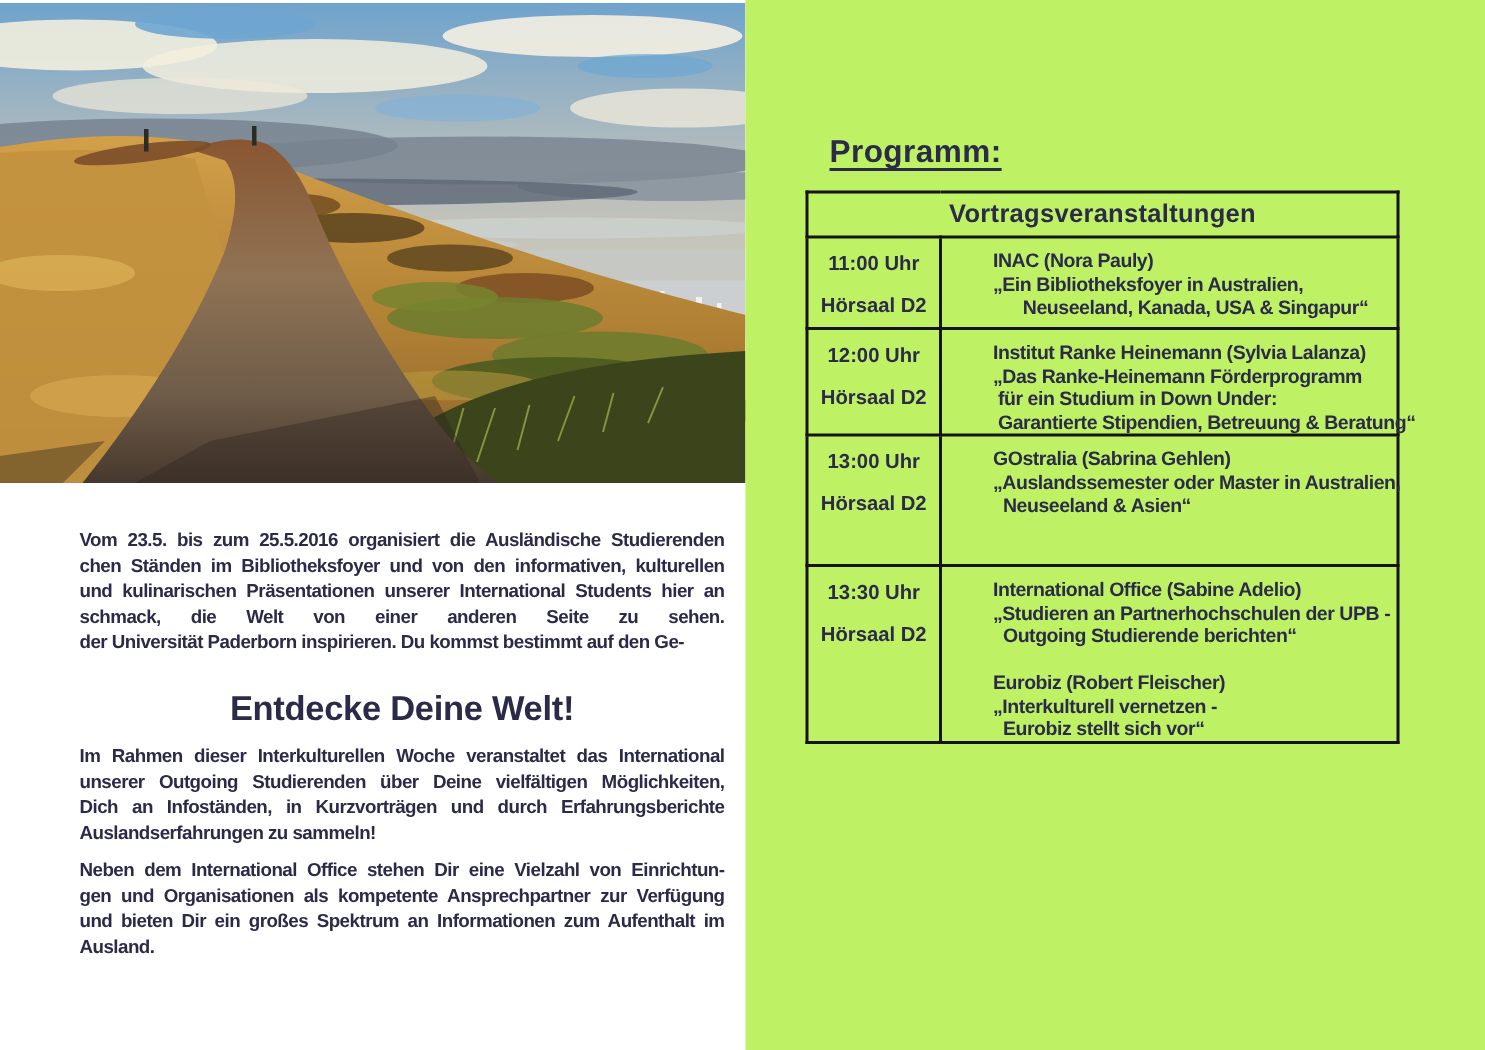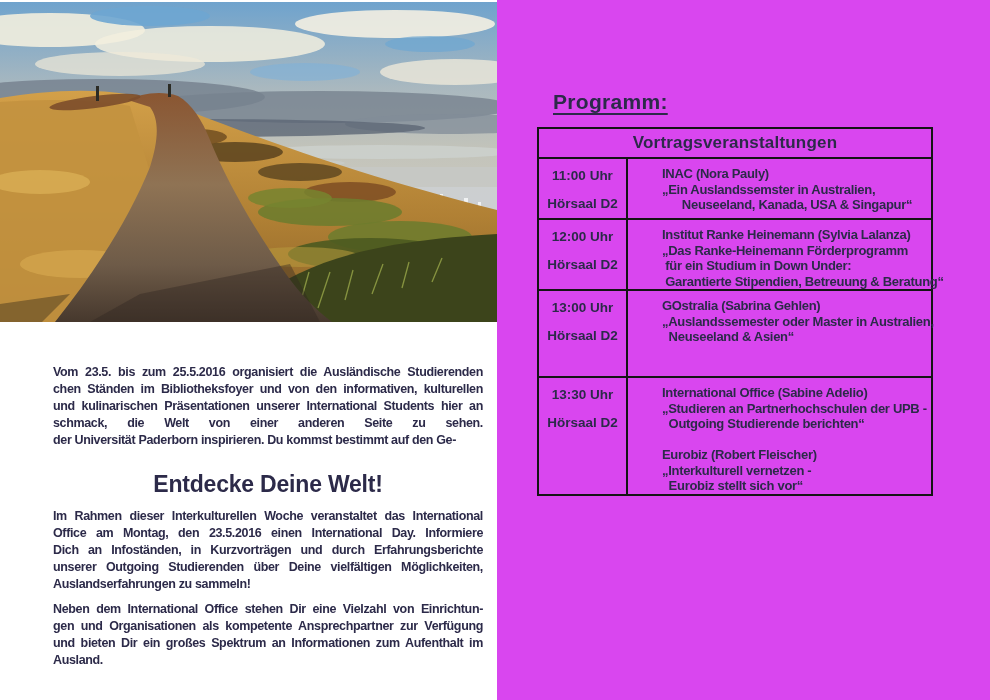--- a/index.html
+++ b/index.html
@@ -9,29 +9,29 @@
     font-family:"Liberation Sans", sans-serif;
     color:#2c2a49;
     -webkit-font-smoothing:antialiased;
   }
   .page{position:absolute;inset:0;}
 
   
   .photo{position:absolute;left:0;top:2px;width:497px;height:320px;display:block;}
 
   
-  .left-col{position:absolute;left:53px;top:364px;width:430px;}
+  .left-col{position:absolute;left:53px;top:352px;width:430px;}
   .para{font-size:12.5px;line-height:17px;font-weight:600;letter-spacing:-0.35px;}
   .pline{text-align:justify;text-align-last:justify;}
   .para .pline:last-child{text-align-last:left;}
   .subhead{font-size:23px;font-weight:700;letter-spacing:-0.2px;margin:22px 0 10px 0;text-align:center;}
   .para.mt{margin-top:8px;}
 
   
-  .panel{position:absolute;left:497px;top:0;width:493px;height:700px;background:#d946ef;}
+  .panel{position:absolute;left:497px;top:0;width:493px;height:700px;background:#bef264;}
   .prog-head{
     position:absolute;left:56px;top:90px;
     font-size:21px;font-weight:700;letter-spacing:.3px;
     text-decoration:underline;text-decoration-thickness:2px;text-underline-offset:4px;
   }
   table.program-table{
     position:absolute;left:40px;top:127px;width:396px;
     border-collapse:collapse;table-layout:fixed;
   }
   .program-table th,.program-table td{border:2px solid #141414;box-sizing:border-box;}
@@ -157,23 +157,22 @@
     <div class="pline">Vom 23.5. bis zum 25.5.2016 organisiert die Ausländische Studierenden</div>
         <div class="pline">chen Ständen im Bibliotheksfoyer und von den informativen, kulturellen</div>
         <div class="pline">und kulinarischen Präsentationen unserer International Students hier an</div>
         <div class="pline">schmack, die Welt von einer anderen Seite zu sehen.</div>
         <div class="pline">der Universität Paderborn inspirieren. Du kommst bestimmt auf den Ge-</div>
       </div>
     <div class="subhead">Entdecke Deine Welt!</div>
     <div class="para">
 
     <div class="pline">Im Rahmen dieser Interkulturellen Woche veranstaltet das International</div>
-        <div class="pline">Office am Montag, den 23.5.2016 einen International Day. Informiere</div>
+        <div class="pline">unserer Outgoing Studierenden über Deine vielfältigen Möglichkeiten,</div>
         <div class="pline">Dich an Infoständen, in Kurzvorträgen und durch Erfahrungsberichte</div>
-        <div class="pline">unserer Outgoing Studierenden über Deine vielfältigen Möglichkeiten,</div>
         <div class="pline">Auslandserfahrungen zu sammeln!</div>
       </div>
     <div class="para mt">
 
     <div class="pline">Neben dem International Office stehen Dir eine Vielzahl von Einrichtun-</div>
         <div class="pline">gen und Organisationen als kompetente Ansprechpartner zur Verfügung</div>
         <div class="pline">und bieten Dir ein großes Spektrum an Informationen zum Aufenthalt im</div>
         <div class="pline">Ausland.</div>
       </div>
   </div>
@@ -194,21 +193,21 @@
       <tbody>
 
       <tr>
             <td class="time-cell">
               <div class="time">11:00 Uhr</div>
               <div class="room">Hörsaal D2</div>
             </td>
             <td class="event-cell">
 
             <div class="eline">INAC (Nora Pauly)</div>
-              <div class="eline">„Ein Auslandssemster in Australien,</div>
+              <div class="eline">„Ein Bibliotheksfoyer in Australien,</div>
               <div class="eline">      Neuseeland, Kanada, USA &amp; Singapur“</div>
             </td>
           </tr>
           <tr>
             <td class="time-cell">
               <div class="time">12:00 Uhr</div>
               <div class="room">Hörsaal D2</div>
             </td>
             <td class="event-cell">
 

